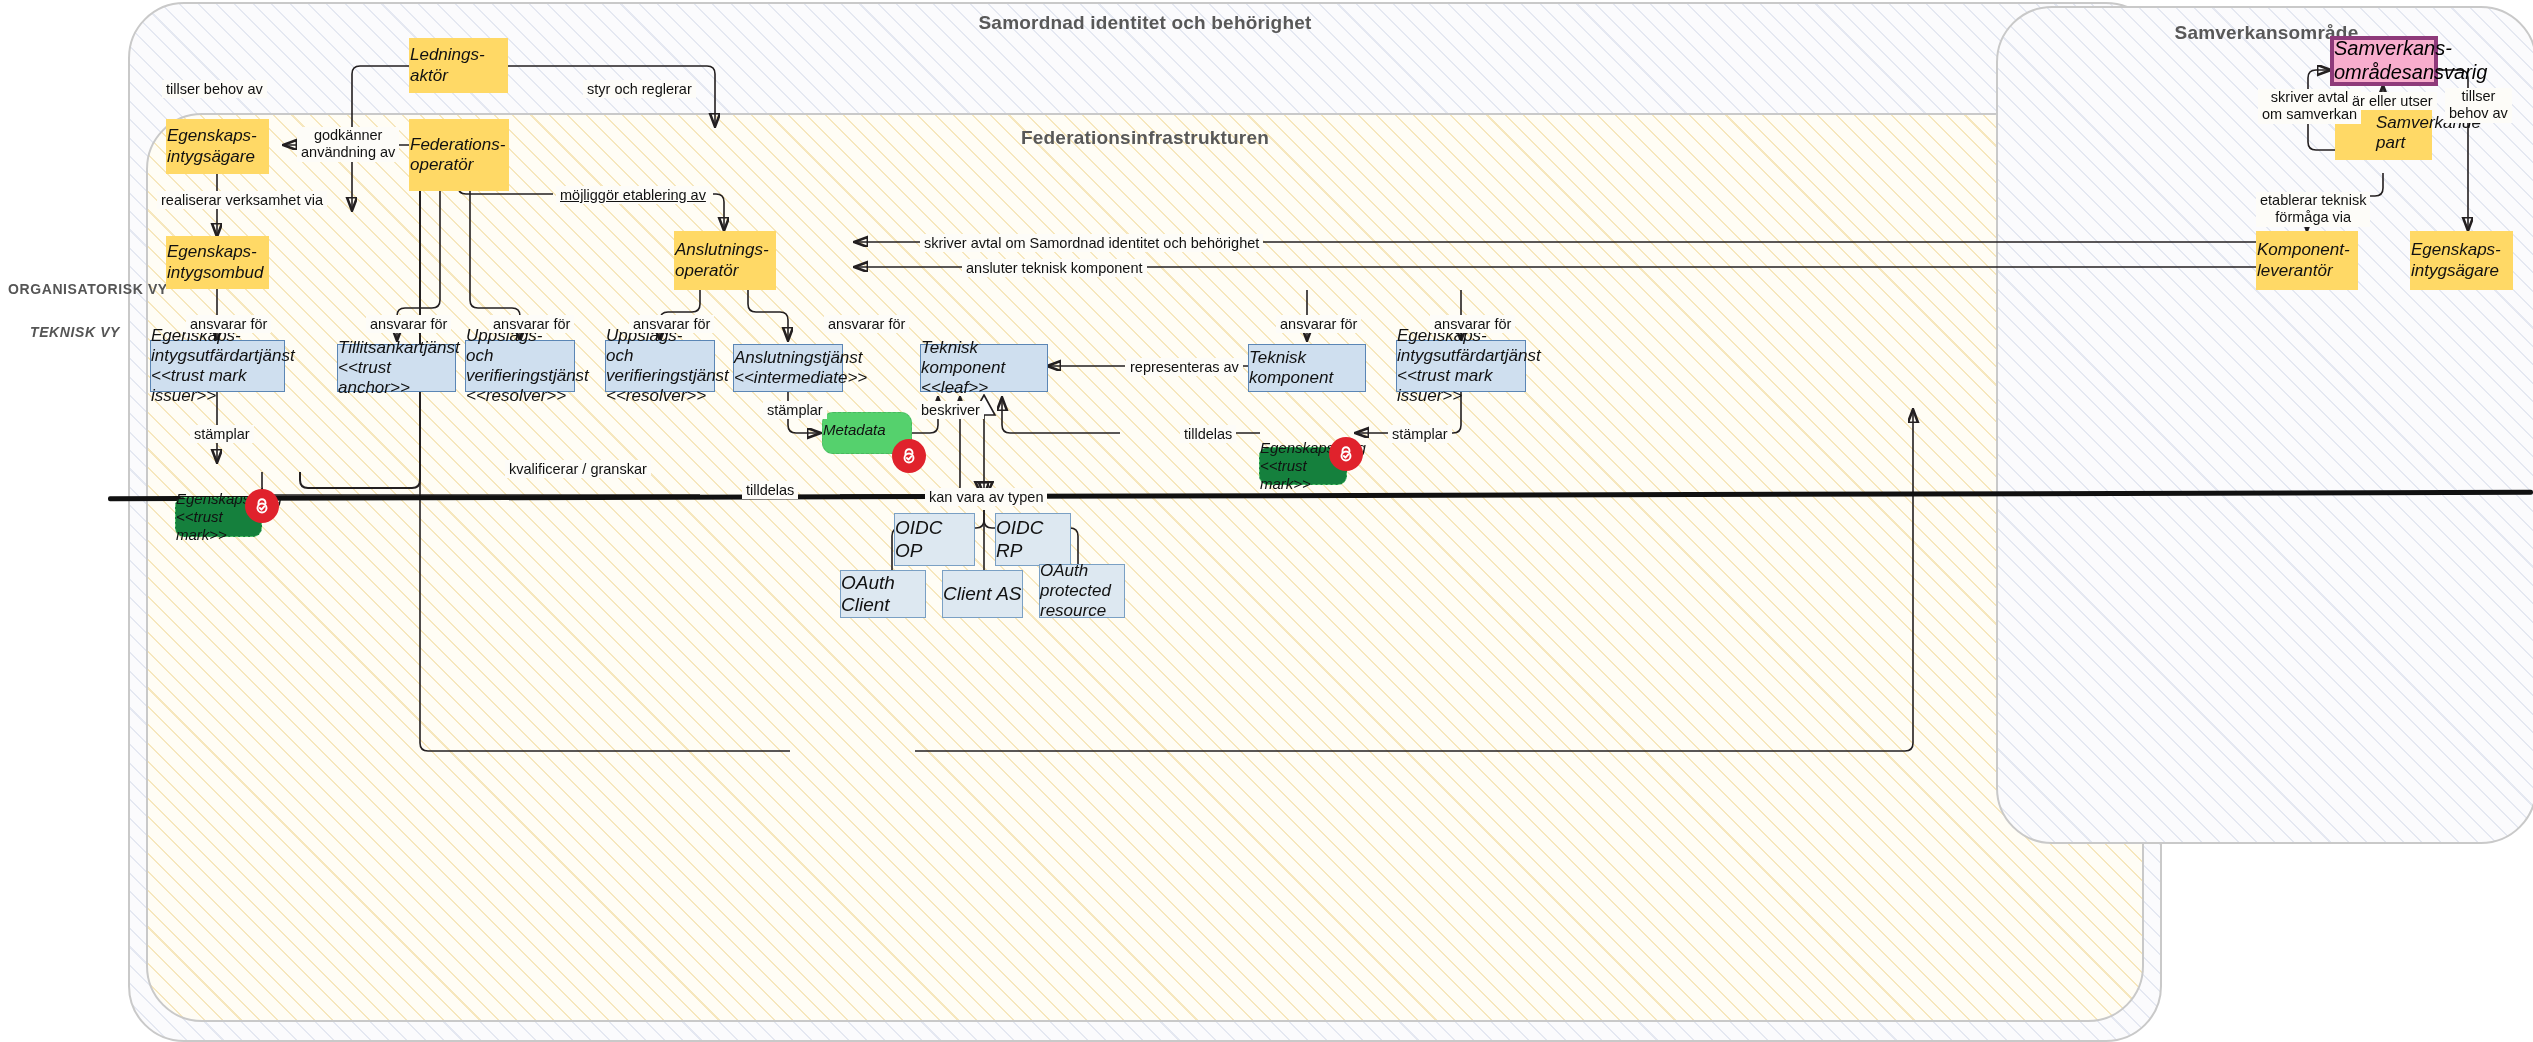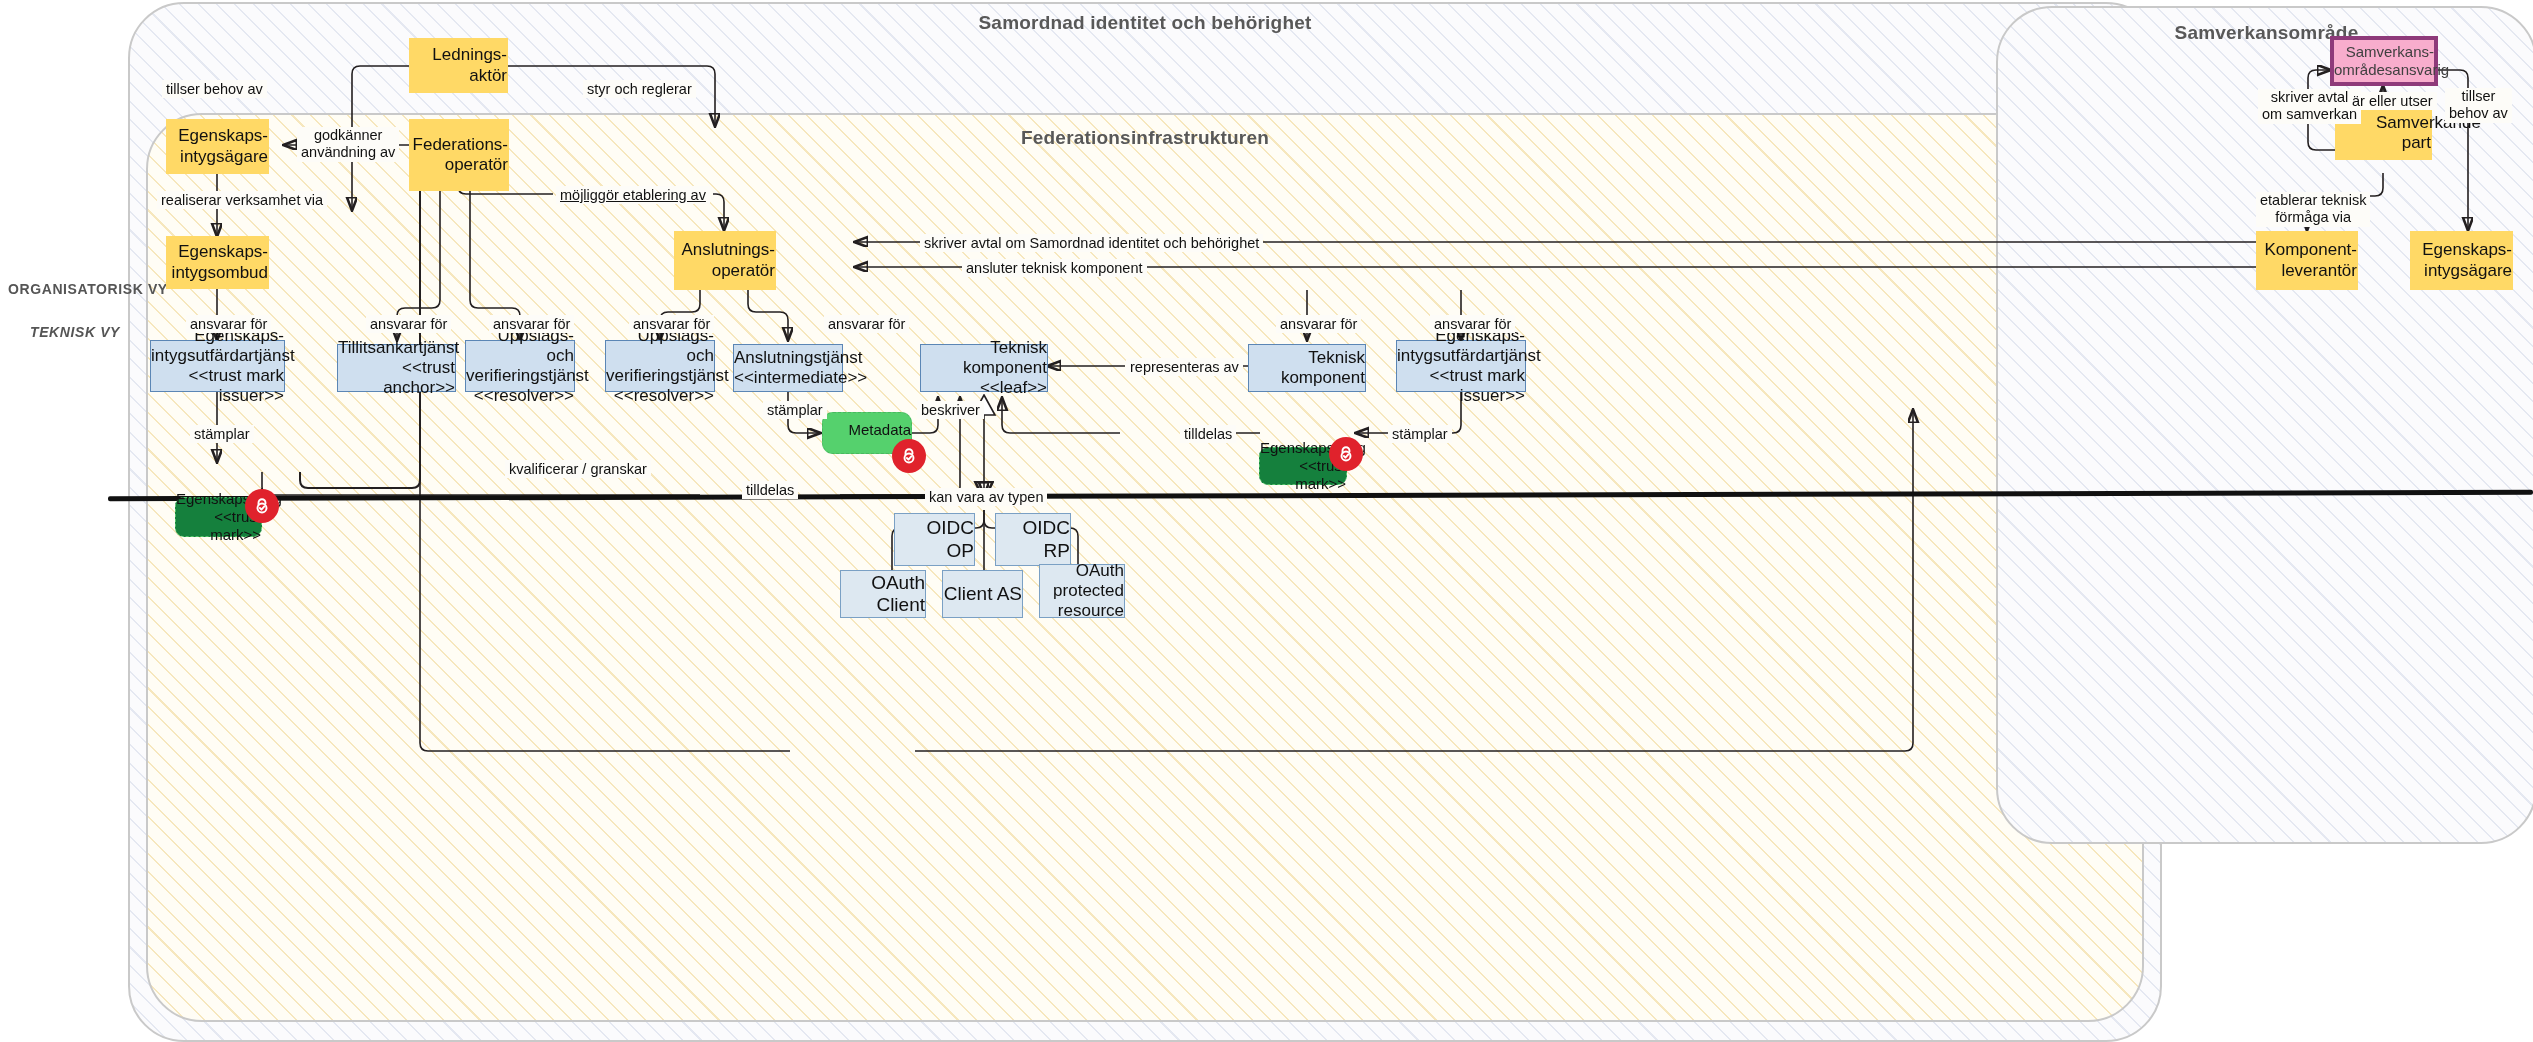--- a/index.html
+++ b/index.html
@@ -20,27 +20,27 @@
         rgba(226,180,60,.30) 0px, rgba(226,180,60,.30) 1.5px,
         rgba(0,0,0,0) 1.5px, rgba(0,0,0,0) 13px);
   }
   .zone-title{
     position:absolute;width:100%;text-align:center;
     font-size:19px;font-weight:bold;color:#585858;letter-spacing:.2px;
   }
 
   
   .node{position:absolute;display:flex;align-items:center;justify-content:center;
-        text-align:right;line-height:1.18;box-sizing:border-box;}
+        text-align:left;line-height:1.18;box-sizing:border-box;font-style:italic;}
   .node span{display:block;width:100%;}
 
   .n-actor{background:#ffd966;border:1px solid #ffd966;color:#111;font-size:17px;}
   .n-tech{background:#cfdfef;border:1.5px solid #5b86b5;color:#111;font-size:17px;}
   .n-tech-light{background:#dde8f1;border:1.5px solid #7aa0c4;color:#111;font-size:19px;}
-  .n-pink{background:#f8adcd;border:4px solid #8e3a7a;color:#404040;font-size:15px;}
+  .n-pink{background:#f8adcd;border:4px solid #8e3a7a;color:#000000;font-size:20px;}
   .n-green{background:#15803d;border:1.5px dashed #56c46c;border-radius:9px;color:#111;font-size:15px;margin-top:32px;}
   .n-meta{background:#55d16d;border:1.5px dashed #49b85f;border-radius:11px;color:#111;font-size:15px;
           align-items:flex-start;padding-top:8px;}
 
   
   .lockbadge{position:absolute;width:34px;height:34px;border-radius:50%;
              background:#e0222c;display:flex;align-items:center;justify-content:center;}
   .lockbadge svg{display:block;}
 
   

